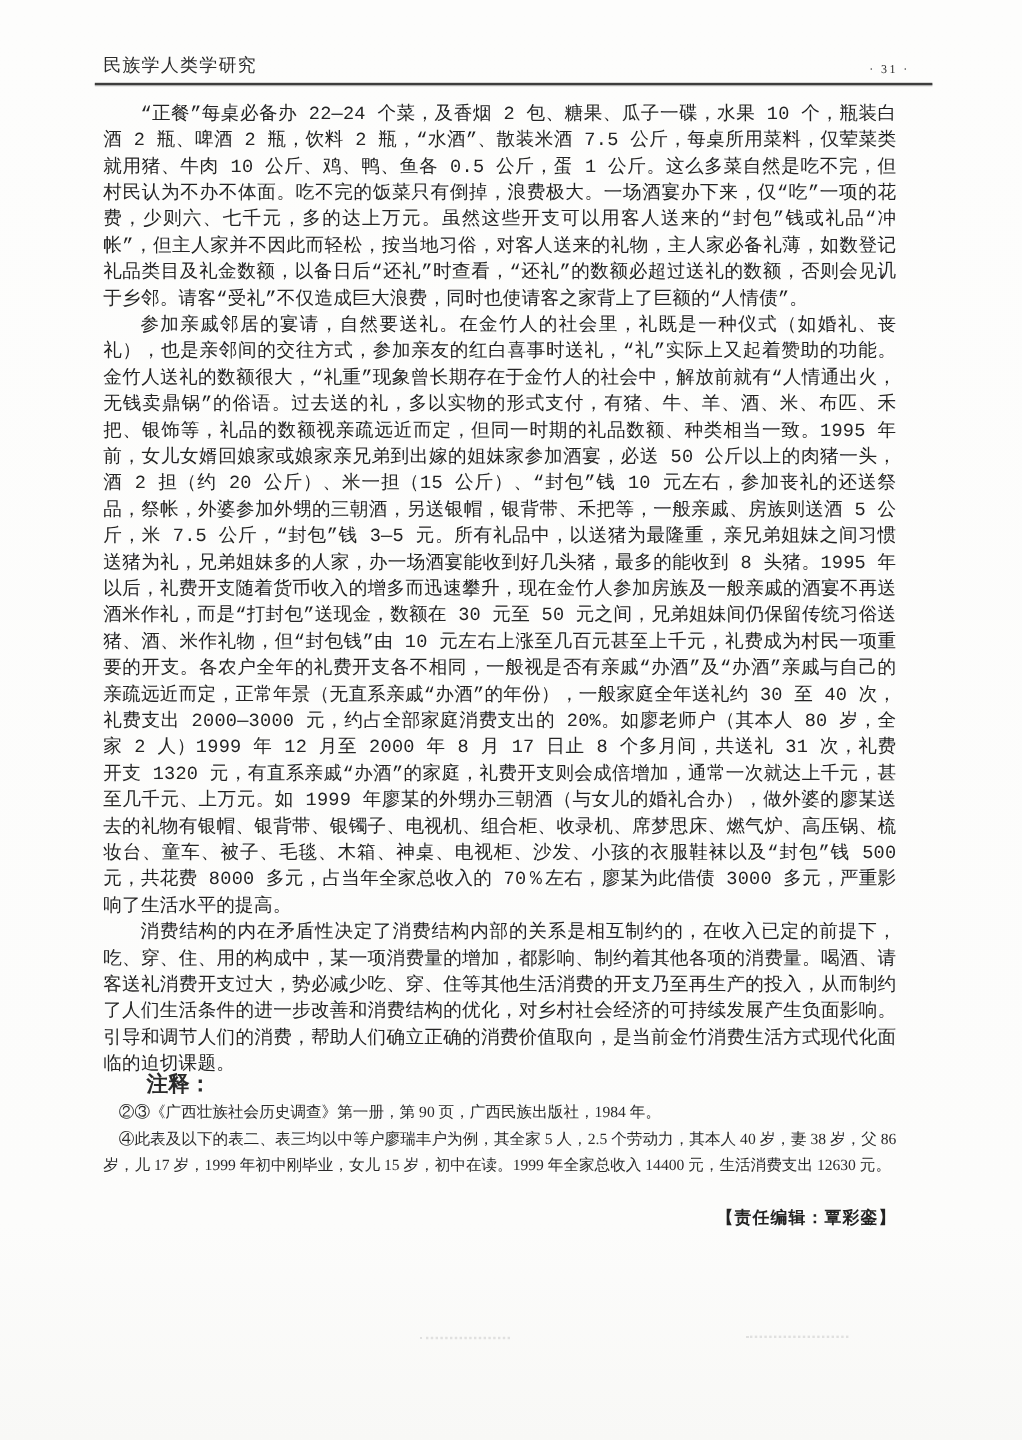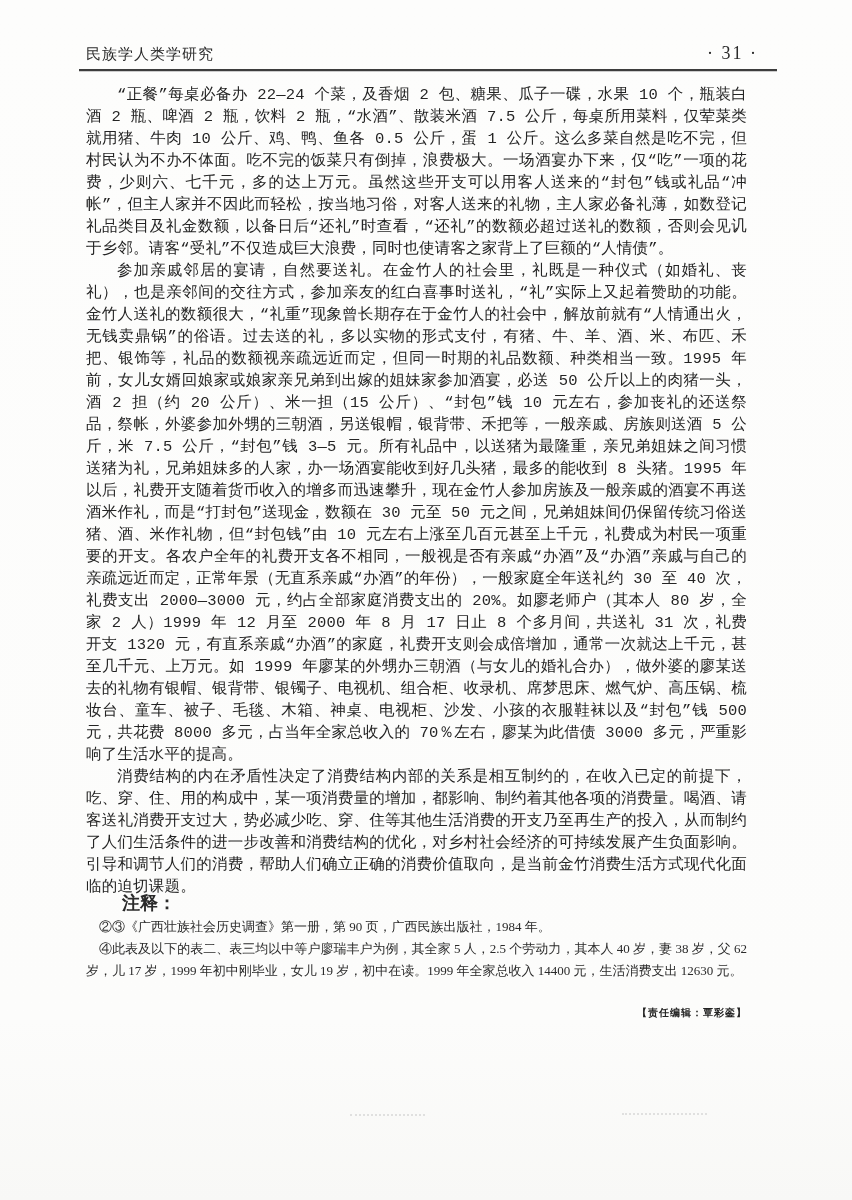--- a/index.html
+++ b/index.html
@@ -26,21 +26,21 @@
     height: 24px;
     display: flex;
     justify-content: space-between;
     align-items: flex-end;
     font-size: 15px;
     letter-spacing: 1px;
     color: #2b2b2b;
   }
   .running-head .pageno {
     letter-spacing: 2px;
-    font-size: 18px;
+    font-size: 10px;
   }
   .head-rule {
     position: absolute;
     top: 69px;
     left: 79px;
     width: 698px;
     height: 2px;
     background: #3d3d3d;
     box-shadow: 0 1px 0 rgba(60,60,60,.25);
   }
@@ -85,21 +85,21 @@
   }
   .notes .note-marker { letter-spacing: 0; }
 
   
   .editor-line {
     position: absolute;
     top: 1006px;
     left: 86px;
     width: 661px;
     text-align: right;
-    font-size: 10px;
+    font-size: 14px;
     font-weight: bold;
     letter-spacing: 1px;
     color: #222;
   }
 
   
   .artifact {
     position: absolute;
     height: 3px;
     opacity: 0.45;
@@ -122,21 +122,21 @@
 
   <div class="body-text">
     <p>“正餐”每桌必备办 22—24 个菜，及香烟 2 包、糖果、瓜子一碟，水果 10 个，瓶装白酒 2 瓶、啤酒 2 瓶，饮料 2 瓶，“水酒”、散装米酒 7.5 公斤，每桌所用菜料，仅荤菜类就用猪、牛肉 10 公斤、鸡、鸭、鱼各 0.5 公斤，蛋 1 公斤。这么多菜自然是吃不完，但村民认为不办不体面。吃不完的饭菜只有倒掉，浪费极大。一场酒宴办下来，仅“吃”一项的花费，少则六、七千元，多的达上万元。虽然这些开支可以用客人送来的“封包”钱或礼品“冲帐”，但主人家并不因此而轻松，按当地习俗，对客人送来的礼物，主人家必备礼薄，如数登记礼品类目及礼金数额，以备日后“还礼”时查看，“还礼”的数额必超过送礼的数额，否则会见讥于乡邻。请客“受礼”不仅造成巨大浪费，同时也使请客之家背上了巨额的“人情债”。</p>
     <p>参加亲戚邻居的宴请，自然要送礼。在金竹人的社会里，礼既是一种仪式（如婚礼、丧礼），也是亲邻间的交往方式，参加亲友的红白喜事时送礼，“礼”实际上又起着赞助的功能。金竹人送礼的数额很大，“礼重”现象曾长期存在于金竹人的社会中，解放前就有“人情通出火，无钱卖鼎锅”的俗语。过去送的礼，多以实物的形式支付，有猪、牛、羊、酒、米、布匹、禾把、银饰等，礼品的数额视亲疏远近而定，但同一时期的礼品数额、种类相当一致。1995 年前，女儿女婿回娘家或娘家亲兄弟到出嫁的姐妹家参加酒宴，必送 50 公斤以上的肉猪一头，酒 2 担（约 20 公斤）、米一担（15 公斤）、“封包”钱 10 元左右，参加丧礼的还送祭品，祭帐，外婆参加外甥的三朝酒，另送银帽，银背带、禾把等，一般亲戚、房族则送酒 5 公斤，米 7.5 公斤，“封包”钱 3—5 元。所有礼品中，以送猪为最隆重，亲兄弟姐妹之间习惯送猪为礼，兄弟姐妹多的人家，办一场酒宴能收到好几头猪，最多的能收到 8 头猪。1995 年以后，礼费开支随着货币收入的增多而迅速攀升，现在金竹人参加房族及一般亲戚的酒宴不再送酒米作礼，而是“打封包”送现金，数额在 30 元至 50 元之间，兄弟姐妹间仍保留传统习俗送猪、酒、米作礼物，但“封包钱”由 10 元左右上涨至几百元甚至上千元，礼费成为村民一项重要的开支。各农户全年的礼费开支各不相同，一般视是否有亲戚“办酒”及“办酒”亲戚与自己的亲疏远近而定，正常年景（无直系亲戚“办酒”的年份），一般家庭全年送礼约 30 至 40 次，礼费支出 2000—3000 元，约占全部家庭消费支出的 20%。如廖老师户（其本人 80 岁，全家 2 人）1999 年 12 月至 2000 年 8 月 17 日止 8 个多月间，共送礼 31 次，礼费开支 1320 元，有直系亲戚“办酒”的家庭，礼费开支则会成倍增加，通常一次就达上千元，甚至几千元、上万元。如 1999 年廖某的外甥办三朝酒（与女儿的婚礼合办），做外婆的廖某送去的礼物有银帽、银背带、银镯子、电视机、组合柜、收录机、席梦思床、燃气炉、高压锅、梳妆台、童车、被子、毛毯、木箱、神桌、电视柜、沙发、小孩的衣服鞋袜以及“封包”钱 500 元，共花费 8000 多元，占当年全家总收入的 70％左右，廖某为此借债 3000 多元，严重影响了生活水平的提高。</p>
     <p>消费结构的内在矛盾性决定了消费结构内部的关系是相互制约的，在收入已定的前提下，吃、穿、住、用的构成中，某一项消费量的增加，都影响、制约着其他各项的消费量。喝酒、请客送礼消费开支过大，势必减少吃、穿、住等其他生活消费的开支乃至再生产的投入，从而制约了人们生活条件的进一步改善和消费结构的优化，对乡村社会经济的可持续发展产生负面影响。引导和调节人们的消费，帮助人们确立正确的消费价值取向，是当前金竹消费生活方式现代化面临的迫切课题。</p>
   </div>
 
   <div class="notes">
     <p class="notes-title">注释：</p>
     <p class="note-item"><span class="note-marker">②③</span><span>《广西壮族社会历史调查》第一册，第 90 页，广西民族出版社，1984 年。</span></p>
-    <p class="note-item"><span class="note-marker">④</span><span>此表及以下的表二、表三均以中等户廖瑞丰户为例，其全家 5 人，2.5 个劳动力，其本人 40 岁，妻 38 岁，父 62 岁，儿 17 岁，1999 年初中刚毕业，女儿 19 岁，初中在读。1999 年全家总收入 14400 元，生活消费支出 12630 元。</span></p>
+    <p class="note-item"><span class="note-marker">④</span><span>此表及以下的表二、表三均以中等户廖瑞丰户为例，其全家 5 人，2.5 个劳动力，其本人 40 岁，妻 38 岁，父 86 岁，儿 17 岁，1999 年初中刚毕业，女儿 15 岁，初中在读。1999 年全家总收入 14400 元，生活消费支出 12630 元。</span></p>
   </div>
 
   <div class="editor-line">【责任编辑：覃彩銮】</div>
 
   <div class="artifact a1"></div>
   <div class="artifact a2"></div>
 
 </div>
 
 </body></html>

